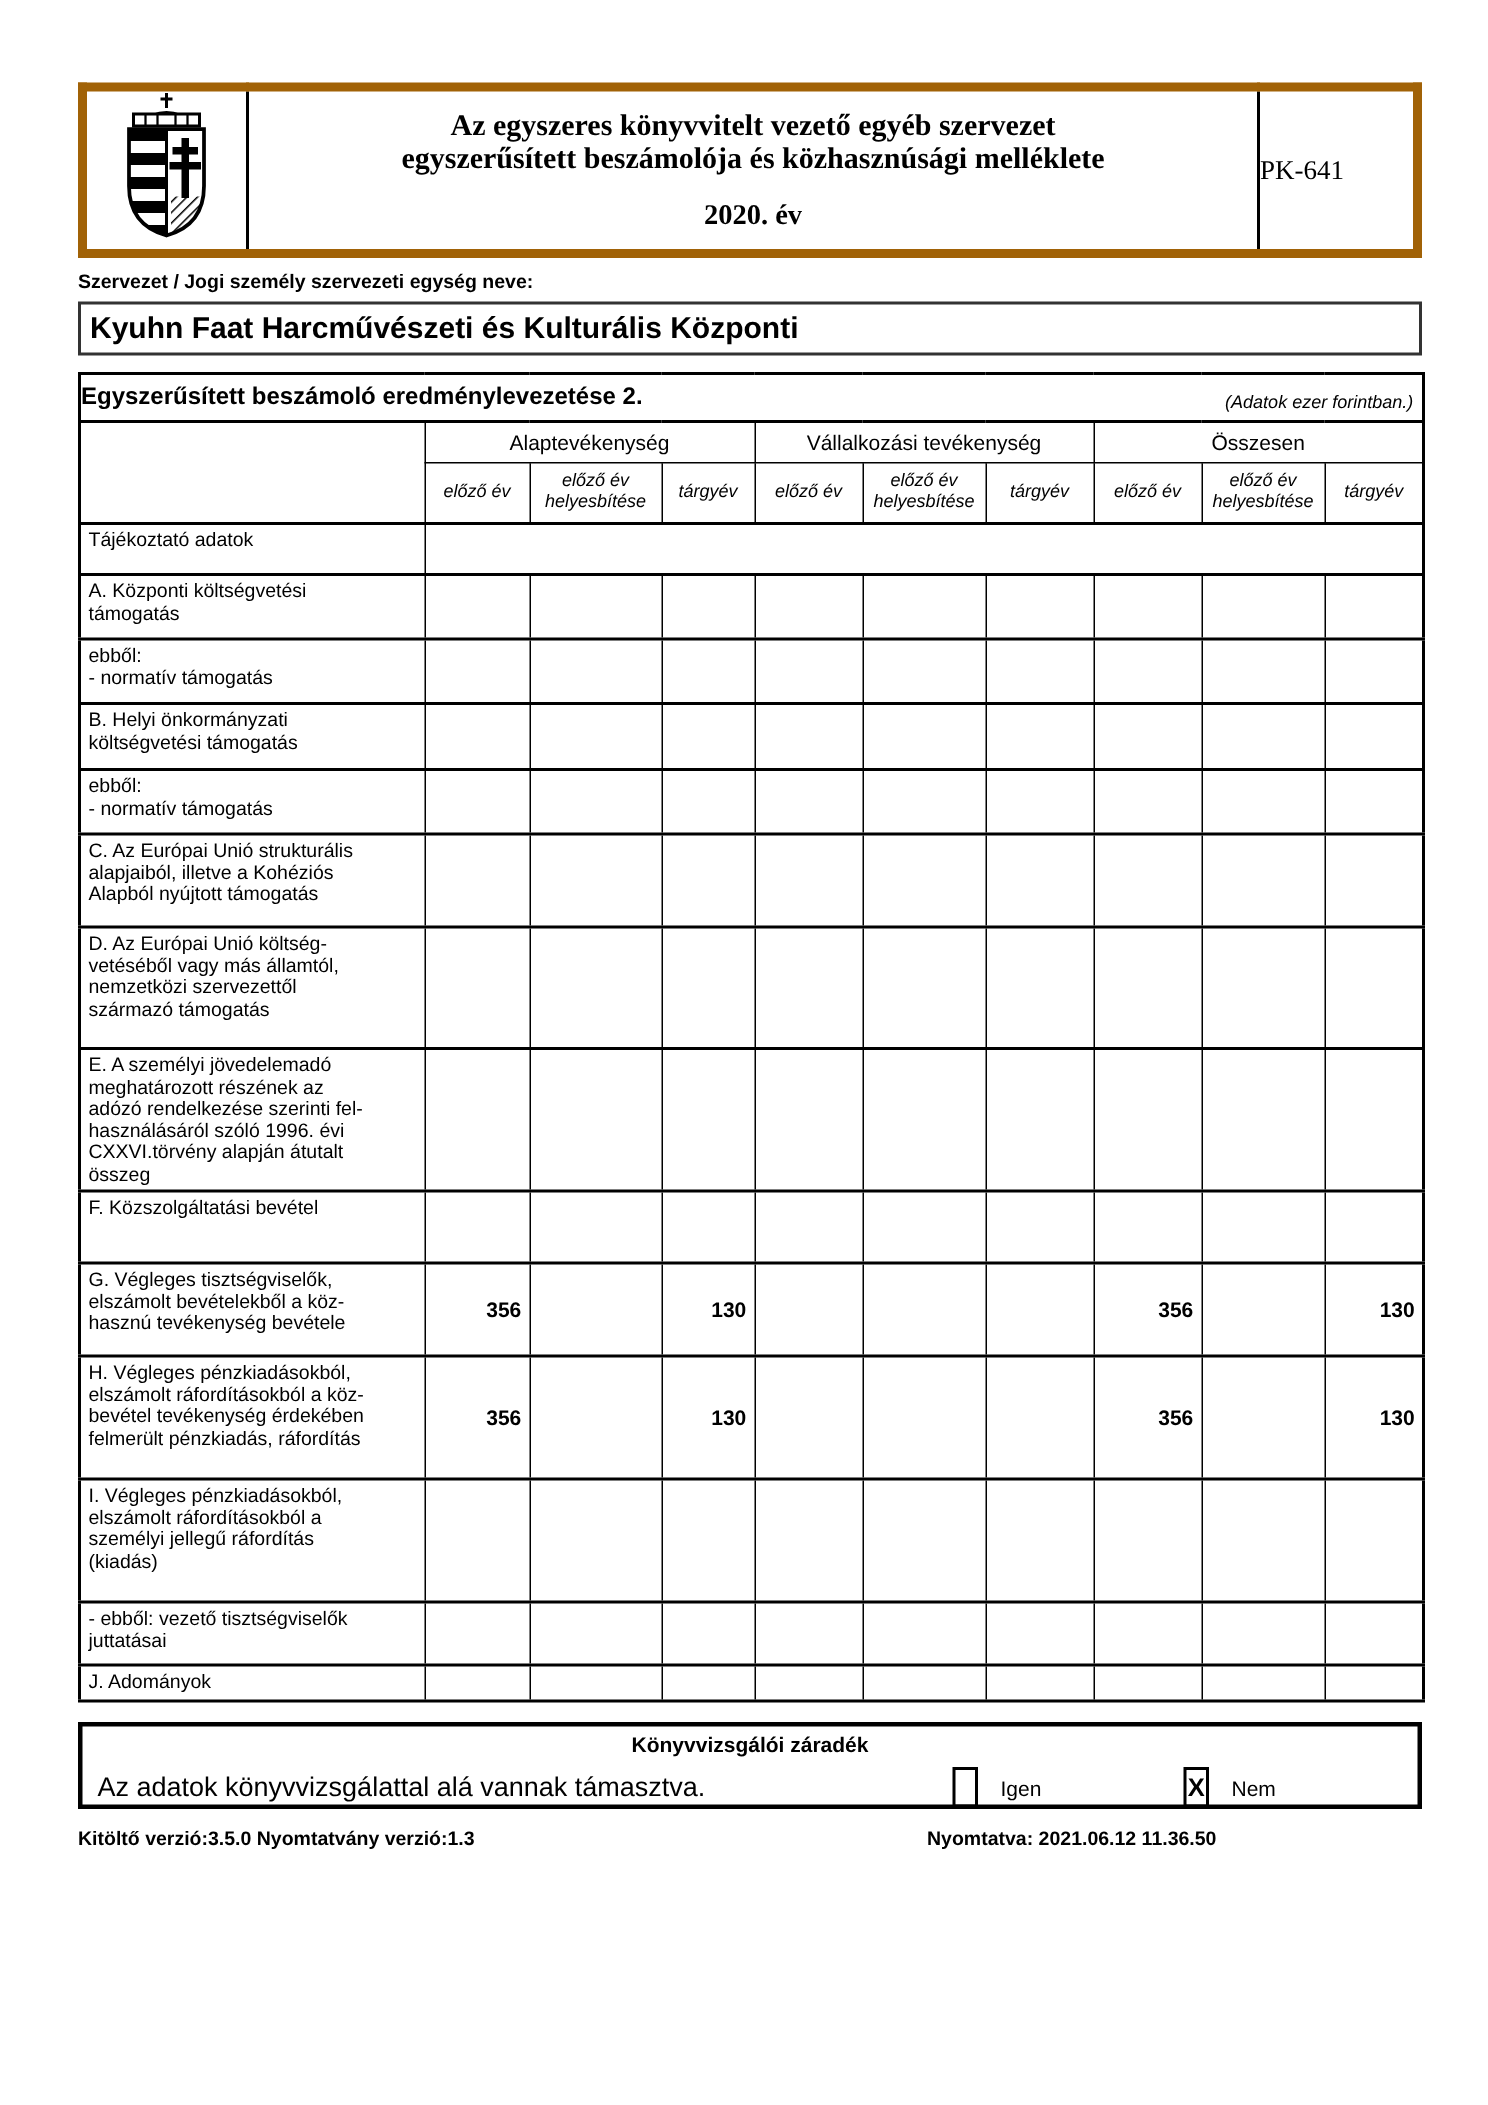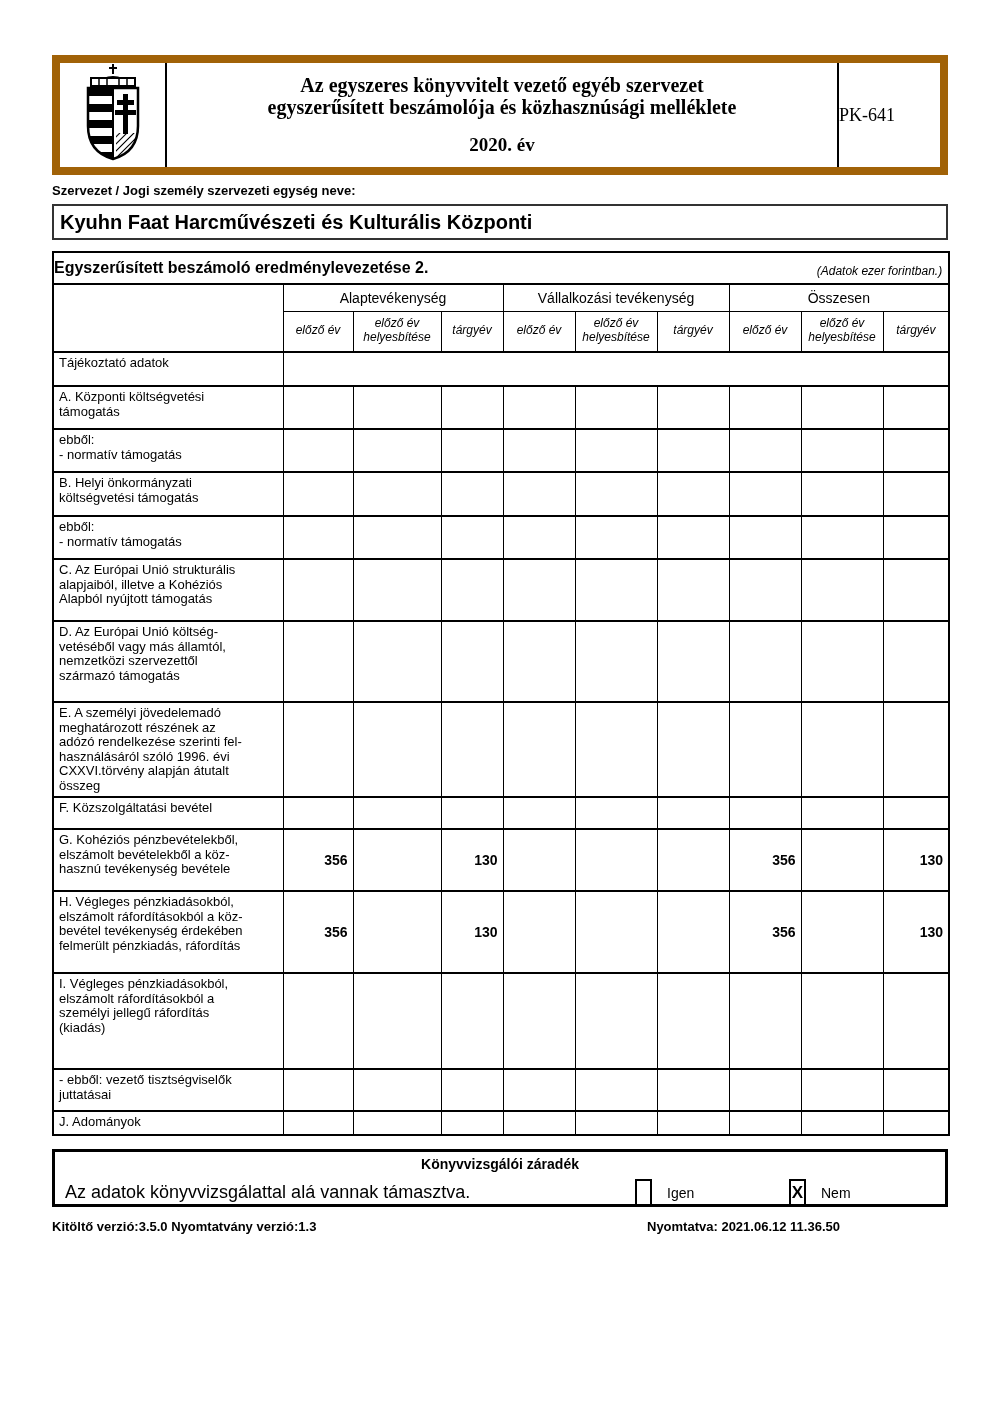--- a/index.html
+++ b/index.html
@@ -8,21 +8,21 @@
     width: 992px; height: 1403px;
     font-family: "Liberation Sans", sans-serif;
     color: #000;
     position: relative;
   }
   .page { position: absolute; left: 52px; top: 55px; width: 896px; }
 
   
   .header-box {
     width: 896px; border-collapse: collapse; table-layout: fixed;
-    border: 8px solid #a16207; height: 110px;
+    border: 6px solid #a16207; height: 110px;
   }
   .header-box td { border: 2px solid #000; vertical-align: middle; }
   .emblem-cell { width: 110px; text-align: center; }
   .title-cell { text-align: center; font-family: "Liberation Serif", serif; }
   .main-title { font-size: 20px; font-weight: bold; line-height: 1.1; }
   .year { font-size: 19px; font-weight: bold; margin-top: 16px; }
   .code-cell {
     width: 106px; text-align: left;
     font-family: "Liberation Serif", serif; font-size: 18px;
   }
@@ -69,24 +69,24 @@
     vertical-align: middle; padding-right: 5px;
   }
   .main-table tbody tr:nth-child(1)  { height: 34px; }
   .main-table tbody tr:nth-child(2)  { height: 43px; }
   .main-table tbody tr:nth-child(3)  { height: 43px; }
   .main-table tbody tr:nth-child(4)  { height: 44px; }
   .main-table tbody tr:nth-child(5)  { height: 43px; }
   .main-table tbody tr:nth-child(6)  { height: 62px; }
   .main-table tbody tr:nth-child(7)  { height: 81px; }
   .main-table tbody tr:nth-child(8)  { height: 85px; }
-  .main-table tbody tr:nth-child(9)  { height: 32px; }
+  .main-table tbody tr:nth-child(9)  { height: 48px; }
   .main-table tbody tr:nth-child(10) { height: 62px; }
   .main-table tbody tr:nth-child(11) { height: 82px; }
-  .main-table tbody tr:nth-child(12) { height: 96px; }
+  .main-table tbody tr:nth-child(12) { height: 82px; }
   .main-table tbody tr:nth-child(13) { height: 42px; }
   .main-table tbody tr:nth-child(14) { height: 24px; }
 
   
   .audit-box {
     margin-top: 13px; border: 3px solid #000; height: 58px;
     padding: 4px 10px 6px 10px;
   }
   .audit-title { text-align: center; font-size: 14px; font-weight: bold; }
   .audit-row { display: flex; align-items: center; margin-top: 7px; }
@@ -94,21 +94,21 @@
   .checkbox {
     width: 17px; height: 27px; border: 2px solid #000; flex: none;
     display: inline-flex; align-items: center; justify-content: center;
     font-size: 17px; font-weight: bold; line-height: 1;
   }
   .cb-label { margin-left: 15px; font-size: 14px; }
   .cb-label.first { width: 122px; flex: none; }
 
   
   .footer-row { position: relative; margin-top: 12px; font-size: 13px; font-weight: bold; height: 18px; }
-  .printed { position: absolute; left: 595px; top: 0; }
+  .printed { position: absolute; left: 566px; top: 0; }
 </style>
 </head>
 <body>
 
 <div class="page">
 
   <table class="header-box">
     <tbody>
       <tr>
         <td class="emblem-cell">
@@ -313,21 +313,21 @@
           <td class="val"></td>
           <td class="val"></td>
           <td class="val"></td>
           <td class="val"></td>
           <td class="val"></td>
           <td class="val"></td>
           <td class="val"></td>
           <td class="val"></td>
         </tr>
         <tr>
-          <td class="lbl">G. Kohéziós pénzbevételekből,
+          <td class="lbl">G. Végleges tisztségviselők,
 elszámolt bevételekből a köz-
 hasznú tevékenység bevétele</td>
           <td class="val">356</td>
           <td class="val"></td>
           <td class="val">130</td>
           <td class="val"></td>
           <td class="val"></td>
           <td class="val"></td>
           <td class="val">356</td>
           <td class="val"></td>

